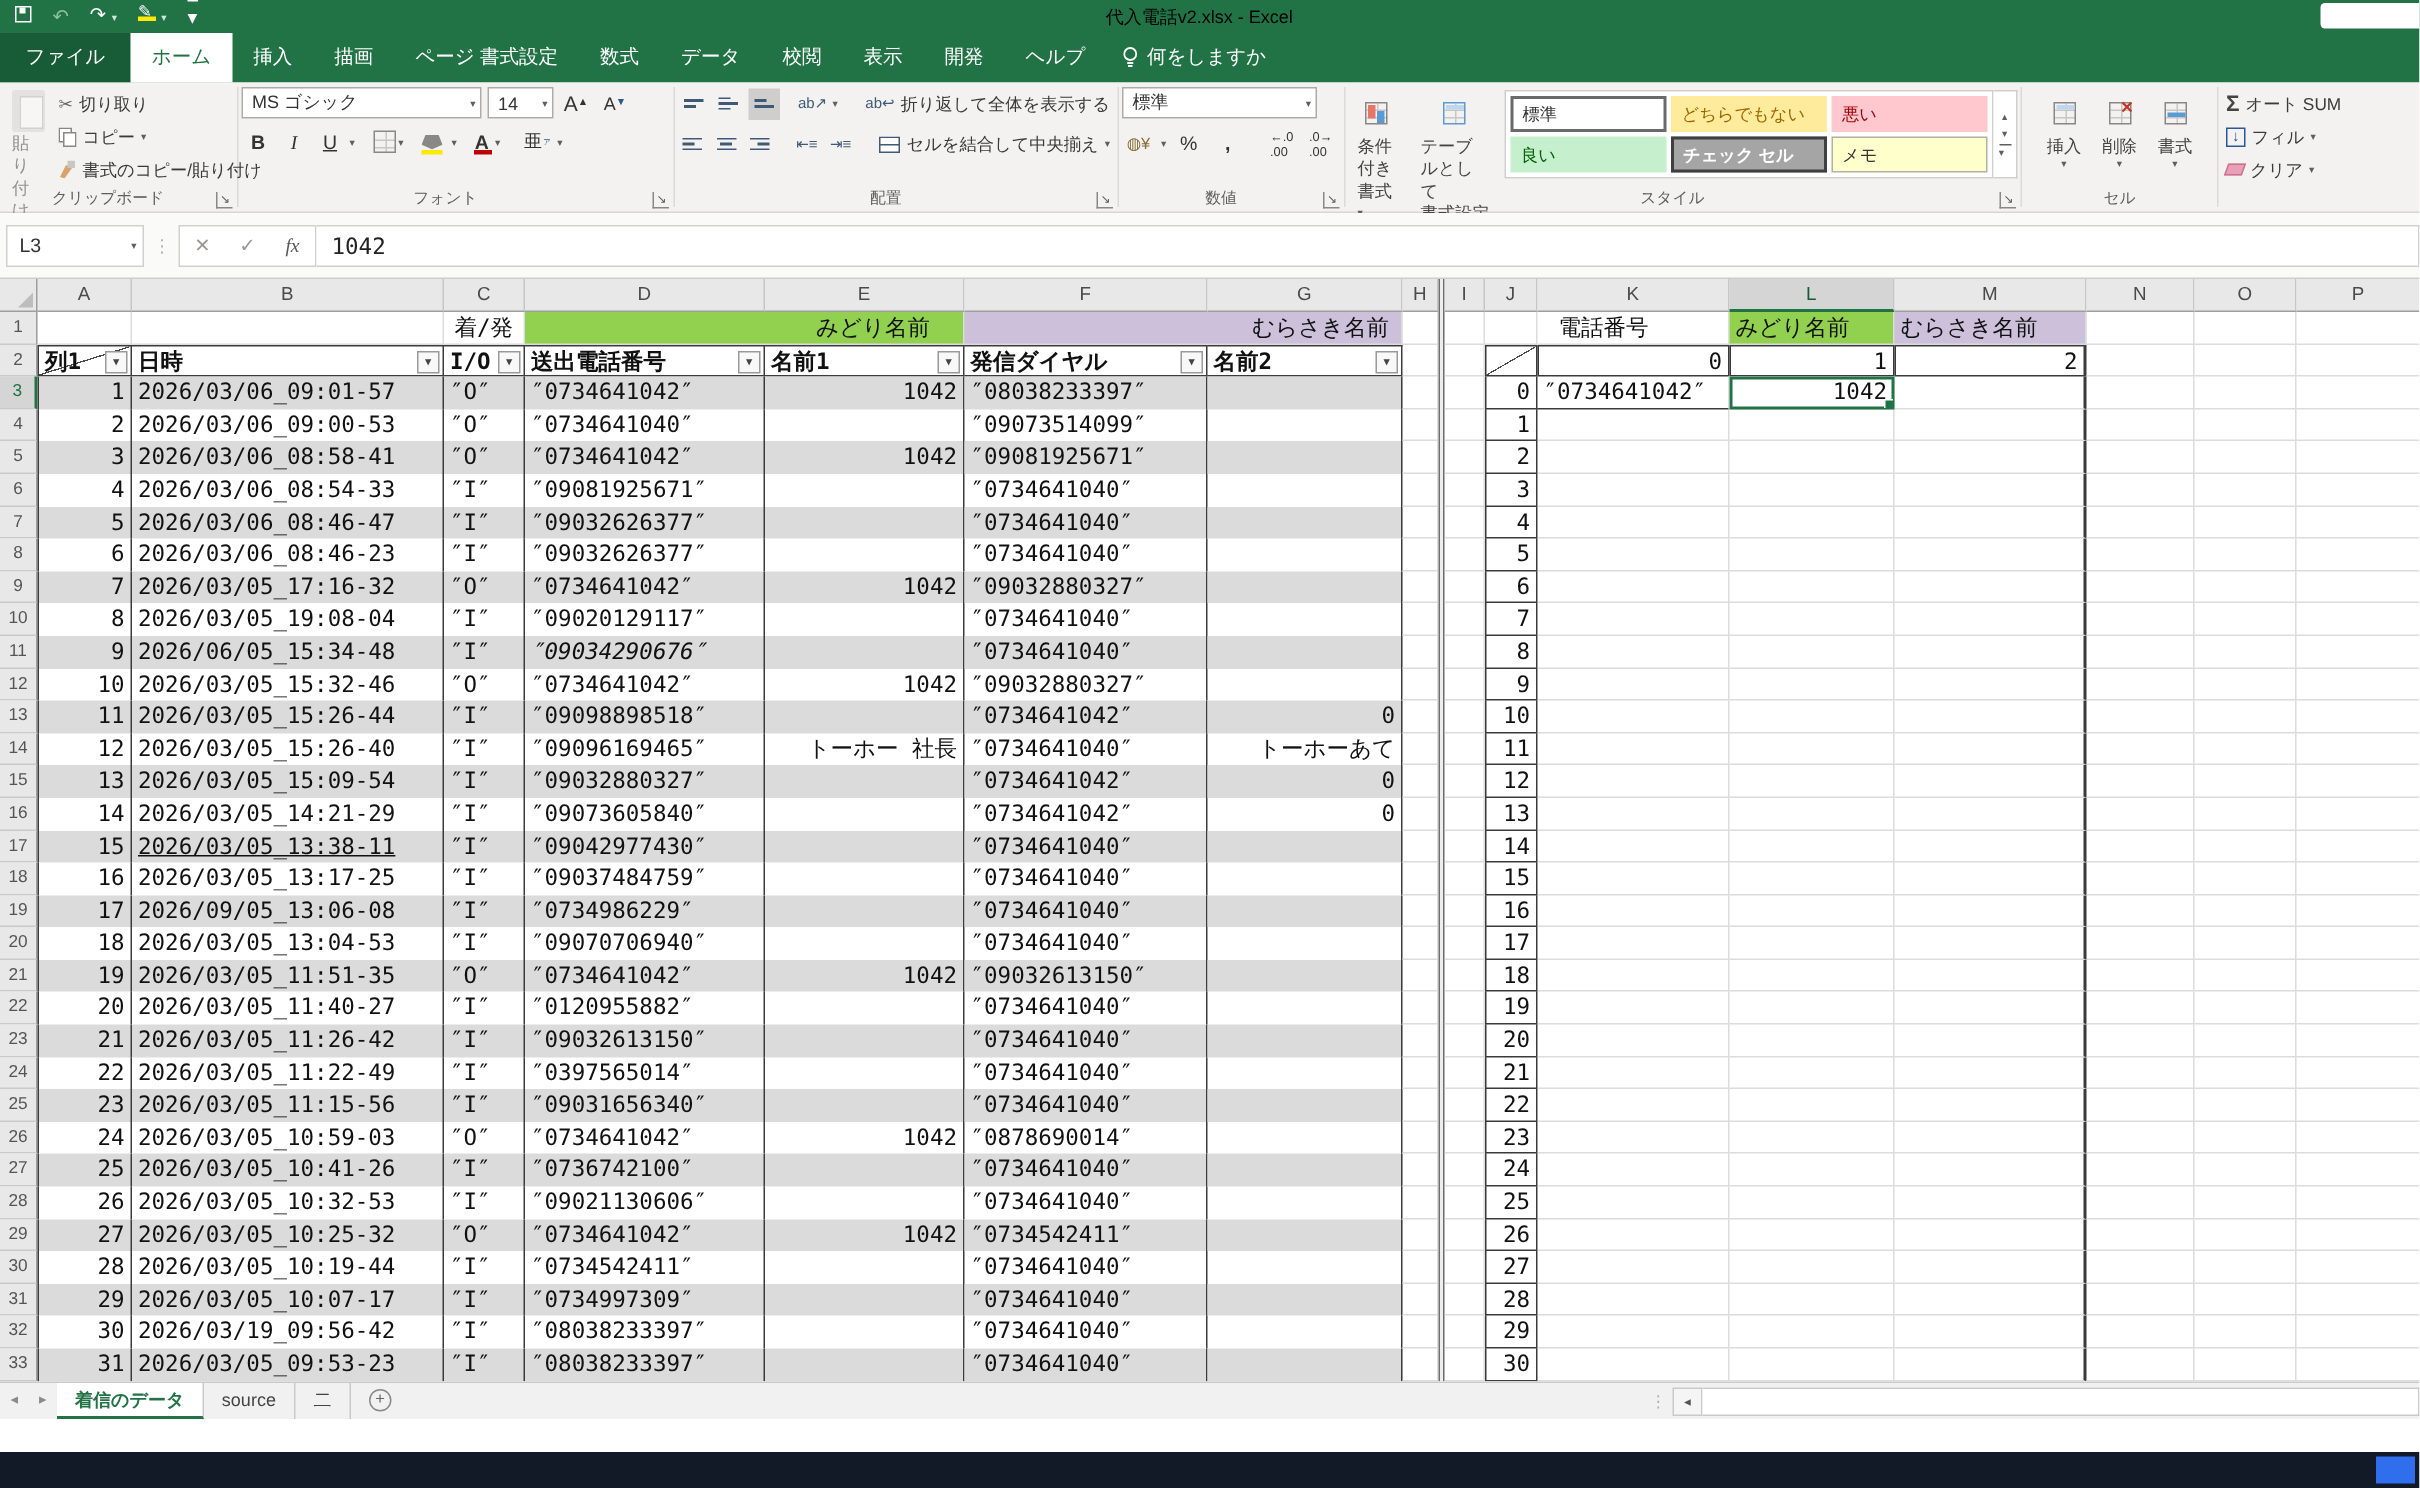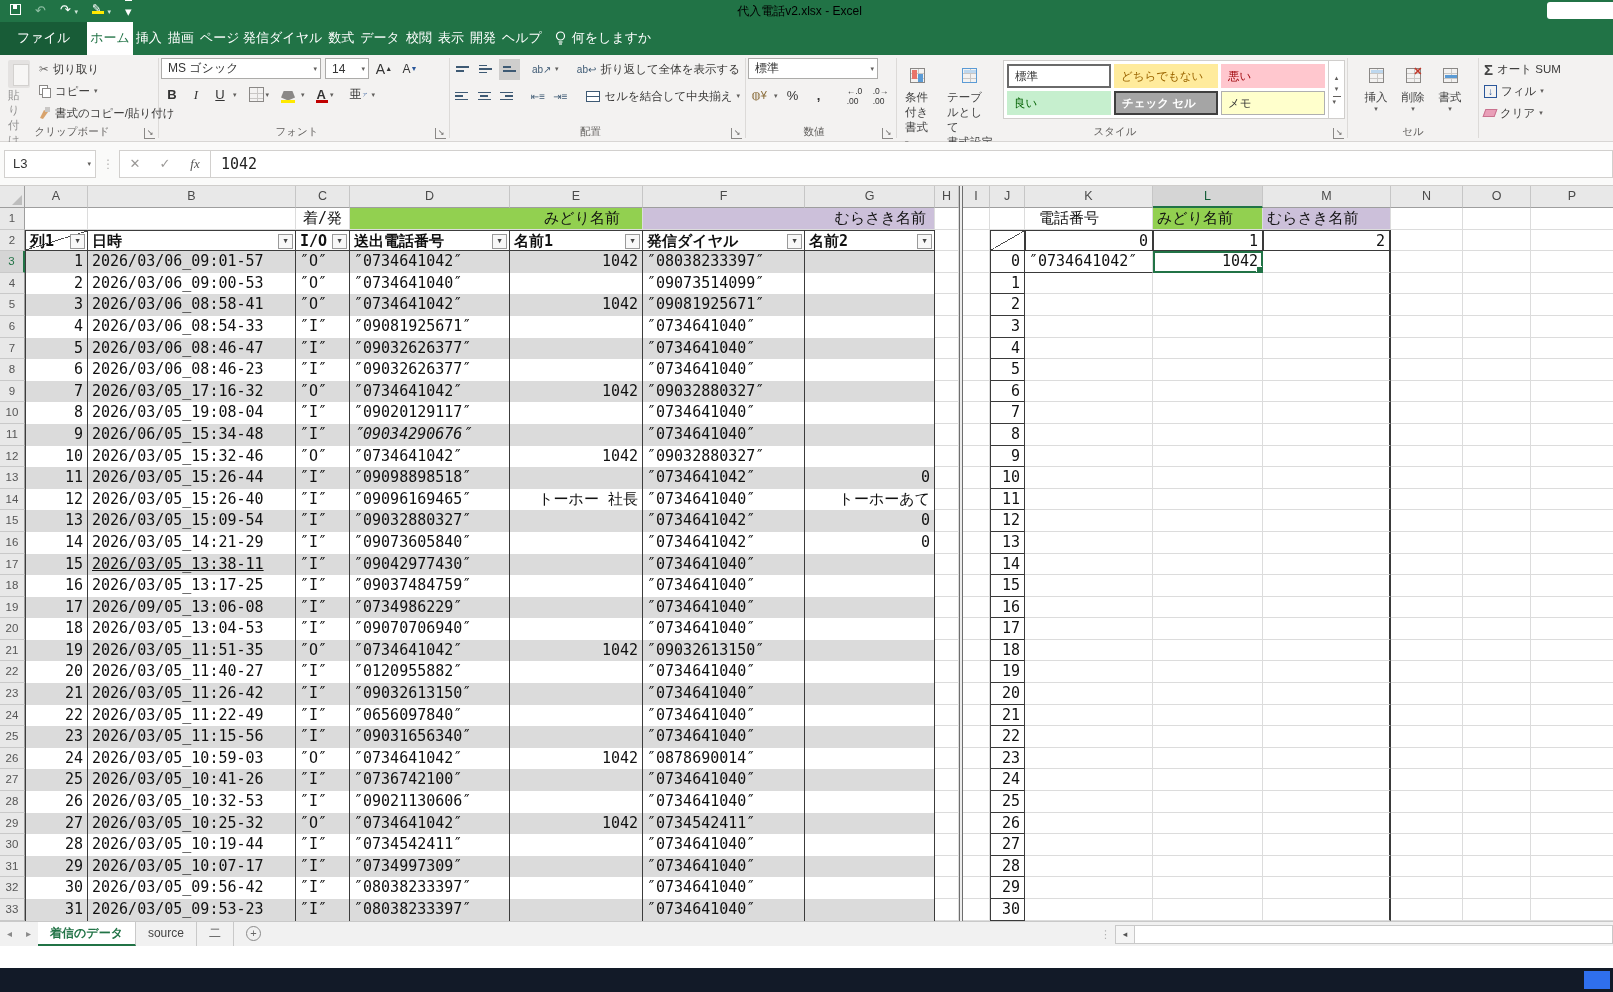--- a/index.html
+++ b/index.html
@@ -16,21 +16,21 @@
   .icon-save::after { content:""; position:absolute; left:2px; top:0; width:4px; height:4px; background:#fff; }
   .icon-pen { display:inline-block; position:relative; width:12px; height:14px; }
   .icon-pen::before { content:"✎"; color:#fff; font-size:11px; position:absolute; top:-2px; left:0; }
   .icon-pen::after { content:""; position:absolute; left:0; bottom:0; width:12px; height:3px; background:#ffe900; }
   .qat-more { color:#fff; font-size:9px; border-top:1px solid #fff; line-height:8px; padding-top:1px; }
   #title-text { position:absolute; left:0; right:14px; text-align:center; color:#000000; font-size:12px; }
   #tb-partial { position:absolute; right:0; top:2px; width:66px; height:17px; background:#fff; border-radius:3px 0 0 3px; }
 
   
   #ribbontabs { position:absolute; left:0; top:22px; width:100%; height:33px; background:#217346; display:flex; align-items:flex-end; }
-  .rtab { color:#fff; font-size:13px; padding:7px 3px 8px; cursor:pointer; white-space:nowrap; }
+  .rtab { color:#fff; font-size:13px; padding:7px 14px 8px; cursor:pointer; white-space:nowrap; }
   .rtab.file { background:#185c37; padding:7px 17px 8px; }
   .rtab.active { background:#fff; color:#217346; }
   #tellme { display:flex; align-items:center; gap:6px; color:#fff; font-size:13px; padding:0 10px 8px; }
 
   
   #ribbon { position:absolute; left:0; top:55px; width:100%; height:87px; background:#f3f2f1; border-bottom:1px solid #d8d6d4; display:flex; }
   .rgroup { position:relative; height:100%; padding:3px 2px 16px; flex:0 0 auto; }
   .gsep { width:1px; background:#dcdad8; margin:3px 0; flex:0 0 auto; }
   .glabel { position:absolute; bottom:2px; left:0; right:14px; text-align:center; font-size:10.5px; color:#605e5c; white-space:nowrap; }
   .glaunch { position:absolute; bottom:2px; right:3px; width:11px; height:11px; border-left:1px solid #8a8886; border-bottom:1px solid #8a8886; font-size:8px; color:#605e5c; text-align:center; line-height:10px; cursor:pointer; }
@@ -147,21 +147,21 @@
     <div id="title-text">代入電話v2.xlsx - Excel</div>
     <div id="tb-partial"></div>
   </div>
 
   <div id="ribbontabs">
     <div id="rtabs" style="display:flex;align-items:flex-end;">
         <div class="rtab file">ファイル</div>
         <div class="rtab active">ホーム</div>
         <div class="rtab">挿入</div>
         <div class="rtab">描画</div>
-        <div class="rtab">ページ 発信ダイヤル</div>
+        <div class="rtab">ページ 書式設定</div>
         <div class="rtab">数式</div>
         <div class="rtab">データ</div>
         <div class="rtab">校閲</div>
         <div class="rtab">表示</div>
         <div class="rtab">開発</div>
         <div class="rtab">ヘルプ</div>
       </div>
     <div id="tellme">
       <svg width="11" height="14" viewBox="0 0 11 14">
           <circle cx="5.5" cy="5" r="4" fill="none" stroke="#fff" stroke-width="1.2"></circle>
@@ -698,21 +698,21 @@
             <div class="c tb ar band" style="width: 133px; flex: 0 0 133px;"></div>
             <div class="c tb  band" style="width: 162px; flex: 0 0 162px;">″0734641040″</div>
             <div class="c tb ar band" style="width: 130px; flex: 0 0 130px;"></div>
             <div class="c" style="width: 24px; flex: 0 0 24px;"></div>
           </div>
           <div class="grow">
             <div class="gut" style="width: 25px; flex: 0 0 25px;">24</div>
             <div class="c tb ar tbl" style="width: 63px; flex: 0 0 63px;">22</div>
             <div class="c tb " style="width: 208px; flex: 0 0 208px;">2026/03/05_11:22-49</div>
             <div class="c tb " style="width: 54px; flex: 0 0 54px;">″I″</div>
-            <div class="c tb " style="width: 160px; flex: 0 0 160px;">″0656097840″</div>
+            <div class="c tb " style="width: 160px; flex: 0 0 160px;">″0397565014″</div>
             <div class="c tb ar" style="width: 133px; flex: 0 0 133px;"></div>
             <div class="c tb " style="width: 162px; flex: 0 0 162px;">″0734641040″</div>
             <div class="c tb ar" style="width: 130px; flex: 0 0 130px;"></div>
             <div class="c" style="width: 24px; flex: 0 0 24px;"></div>
           </div>
           <div class="grow">
             <div class="gut" style="width: 25px; flex: 0 0 25px;">25</div>
             <div class="c tb ar tbl band" style="width: 63px; flex: 0 0 63px;">23</div>
             <div class="c tb  band" style="width: 208px; flex: 0 0 208px;">2026/03/05_11:15-56</div>
             <div class="c tb  band" style="width: 54px; flex: 0 0 54px;">″I″</div>
@@ -784,21 +784,21 @@
             <div class="c tb  band" style="width: 54px; flex: 0 0 54px;">″I″</div>
             <div class="c tb  band" style="width: 160px; flex: 0 0 160px;">″0734997309″</div>
             <div class="c tb ar band" style="width: 133px; flex: 0 0 133px;"></div>
             <div class="c tb  band" style="width: 162px; flex: 0 0 162px;">″0734641040″</div>
             <div class="c tb ar band" style="width: 130px; flex: 0 0 130px;"></div>
             <div class="c" style="width: 24px; flex: 0 0 24px;"></div>
           </div>
           <div class="grow">
             <div class="gut" style="width: 25px; flex: 0 0 25px;">32</div>
             <div class="c tb ar tbl" style="width: 63px; flex: 0 0 63px;">30</div>
-            <div class="c tb " style="width: 208px; flex: 0 0 208px;">2026/03/05_09:56-42</div>
+            <div class="c tb " style="width: 208px; flex: 0 0 208px;">2026/03/19_09:56-42</div>
             <div class="c tb " style="width: 54px; flex: 0 0 54px;">″I″</div>
             <div class="c tb " style="width: 160px; flex: 0 0 160px;">″08038233397″</div>
             <div class="c tb ar" style="width: 133px; flex: 0 0 133px;"></div>
             <div class="c tb " style="width: 162px; flex: 0 0 162px;">″0734641040″</div>
             <div class="c tb ar" style="width: 130px; flex: 0 0 130px;"></div>
             <div class="c" style="width: 24px; flex: 0 0 24px;"></div>
           </div>
           <div class="grow">
             <div class="gut" style="width: 25px; flex: 0 0 25px;">33</div>
             <div class="c tb ar tbl band" style="width: 63px; flex: 0 0 63px;">31</div>

